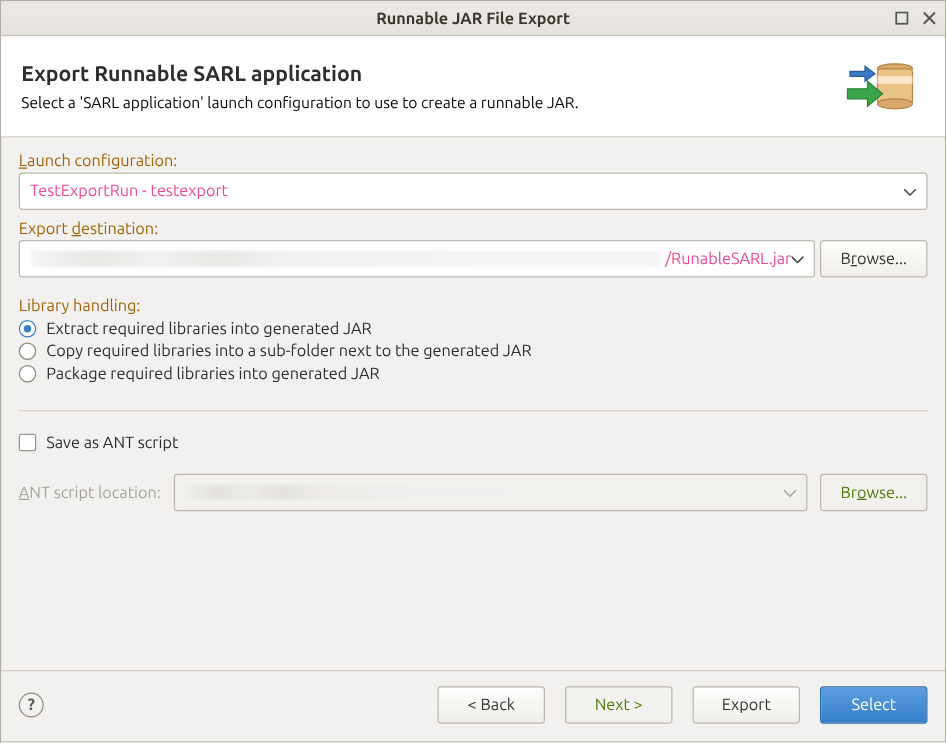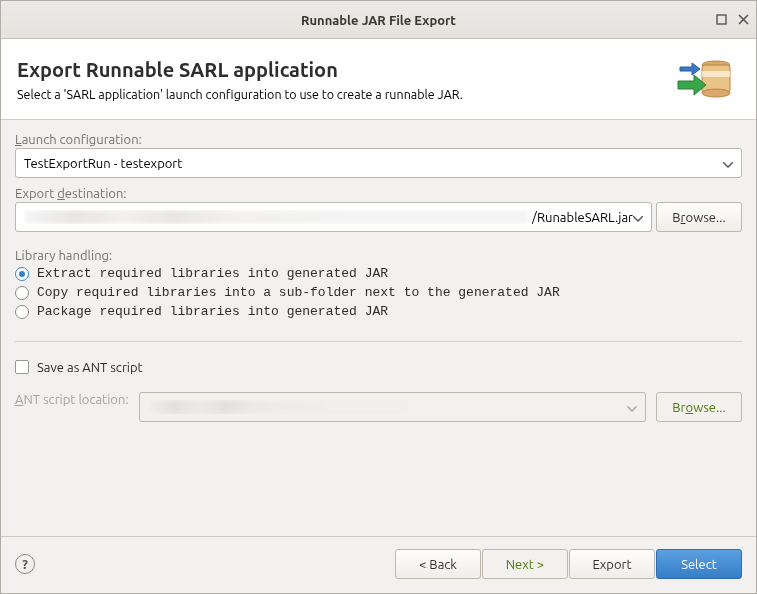--- a/index.html
+++ b/index.html
@@ -16,21 +16,21 @@
   .window {
     width: 757px;
     height: 594px;
     border: 1px solid #b0aca6;
     display: flex;
     flex-direction: column;
     background: #f2f1f0;
   }
   .titlebar {
     background: linear-gradient(#eceae7, #e5e2de);
-    height: 38px;
+    height: 28px;
     border-bottom: 1px solid #c6c2bc;
     display: flex;
     align-items: center;
     justify-content: center;
     position: relative;
     font-weight: bold;
     font-size: 13px;
     color: #3a372f;
   }
   .titlebar .controls {
@@ -50,21 +50,21 @@
   .banner {
     background: #ffffff;
     border-bottom: 1px solid #cfcbc2;
     padding: 12px 16px 12px 16px;
     display: flex;
     align-items: center;
     justify-content: space-between;
   }
   .banner-text h1 {
     margin: 0 0 6px 0;
-    font-size: 20px;
+    font-size: 17px;
     font-weight: bold;
   }
   .banner-text p {
     margin: 0;
     font-size: 12.5px;
     color: #000000;
   }
   .banner-icon {
     width: 68px; height: 56px;
     position: relative;
@@ -72,36 +72,36 @@
   }
   .content {
     flex: 1;
     padding: 12px 14px 0 14px;
     display: flex;
     flex-direction: column;
     gap: 8px;
   }
   .field-label {
     font-size: 13px;
-    color: #737373;
+    color: #a16207;
     margin-bottom: 2px;
   }
   .field-label .mn { text-decoration: underline; }
   .combo {
     width: 100%;
     height: 30px;
     background: #fff;
     border: 1px solid #bcb8af;
     border-radius: 3px;
     display: flex;
     align-items: center;
     padding: 0 8px;
     justify-content: space-between;
   }
-  .combo .value { color:#000000; overflow:hidden; text-overflow:ellipsis; white-space:nowrap; }
+  .combo .value { color:#ec4899; overflow:hidden; text-overflow:ellipsis; white-space:nowrap; }
   .combo .chev {
     color:#555;
   }
   .row {
     display: flex;
     gap: 4px;
     align-items: stretch;
   }
   .row .combo { flex: 1; }
   .btn {
@@ -120,21 +120,20 @@
   }
   .btn.disabled { color:#4d7c0f; background:#f3f1ed; cursor:default; }
   .btn .mn { text-decoration: underline; }
   .section {
     margin-top: 8px;
   }
   .radio-group { margin-top:4px; display:flex; flex-direction:column; gap:4px; }
   .radio-item {
     display: flex; align-items:center; gap:8px;
     font-size:13px;
-    font-family:Liberation Mono, monospace;
   }
   .radio {
     width:14px;height:14px;border-radius:50%;
     border:1.5px solid #8f8a80;
     display:flex;align-items:center;justify-content:center;
     background:#fff;
   }
   .radio.checked { border-color:#3b7fc4; }
   .radio.checked::after {
     content:""; width:6px;height:6px;border-radius:50%;
@@ -143,39 +142,39 @@
   .separator {
     border-top:1px solid #d6d2c9;
     margin: 14px 0 10px 0;
   }
   .check-row { display:flex;align-items:center;gap:8px; }
   .checkbox {
     width:14px;height:14px;border:1.5px solid #9a968d;
     border-radius:2px;background:#fff;
   }
   .ant-row {
-    display:flex;gap:10px;margin-top:10px;
+    display:flex;align-items:center;gap:10px;margin-top:10px;
   }
   .ant-row .field-label { margin:0; color:#a7a49d; }
   .ant-row .combo { flex:1; }
   .ant-row .combo.disabled { background:#f2f1ed; color:#bbb; }
   .footer {
     border-top:1px solid #cfcbc2;
     padding: 12px 14px 14px 14px;
     display:flex;
     align-items:center;
     justify-content:space-between;
     background:#f2f1f0;
   }
   .help-icon {
     width:20px;height:20px;border:1.5px solid #8f8a80;border-radius:50%;
     display:flex;align-items:center;justify-content:center;
     color:#555;font-weight:bold;font-size:13px;
   }
-  .footer-buttons { display:flex; gap:1px; }
+  .footer-buttons { display:flex; gap:16px; }
   .btn.primary {
     background: linear-gradient(#5b9fe0,#357ec7);
     border:1px solid #2d6cae;
     color:#fff;
   }
   .blurred-path {
     flex:1;
     height:14px;
     background: linear-gradient(90deg, #eee 0%, #d8d6d2 10%, #e9e7e4 20%, #d8d6d2 30%, #e9e7e4 40%, #eee 70%);
     filter: blur(2px);

